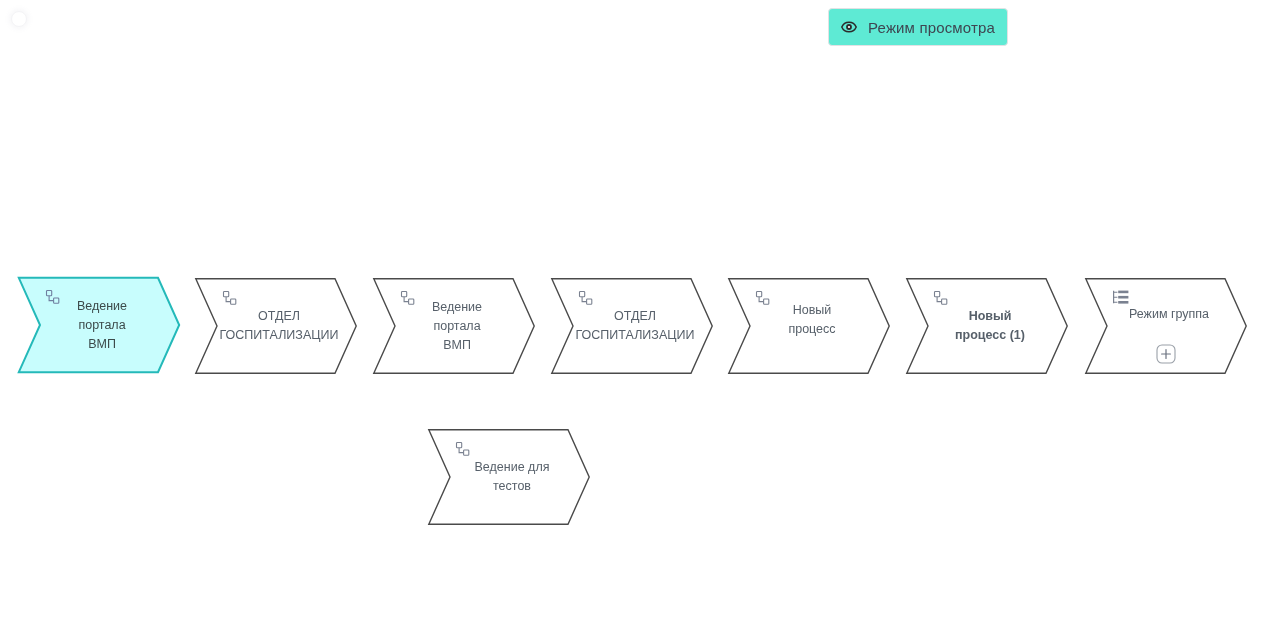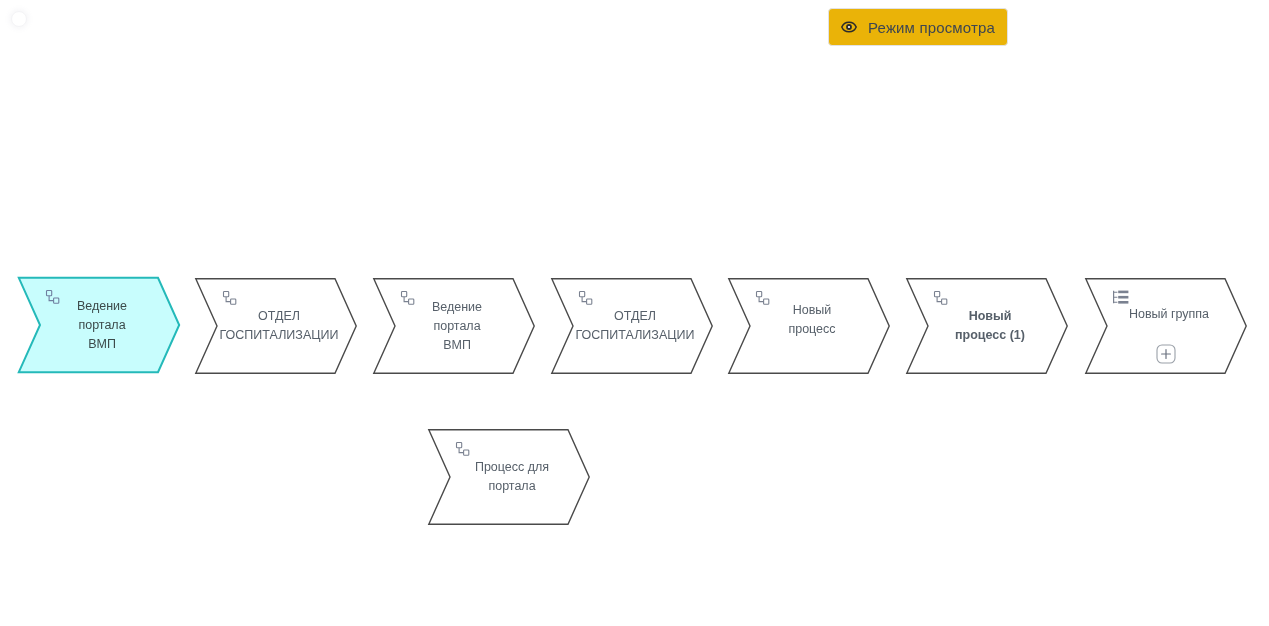--- a/index.html
+++ b/index.html
@@ -37,21 +37,21 @@
     box-shadow: 0 0 5px 2px rgba(245,245,248,0.95);
   }
 
   
   .view-mode-btn {
     position: absolute;
     left: 828px;
     top: 8px;
     width: 180px;
     height: 38px;
-    background: #eab308;
+    background: #5eead4;
     border: 1px solid #e2e2e4;
     border-radius: 4px;
     display: flex;
     align-items: center;
     justify-content: center;
     gap: 11px;
     cursor: pointer;
     box-sizing: border-box;
     user-select: none;
   }
@@ -220,36 +220,36 @@
         </svg>
         <span class="node-icon">
           <svg width="17" height="15" viewBox="0 0 17 15">
             <path d="M1.6 0.8 L1.6 13.2" fill="none" stroke="#7a8190" stroke-width="1.2"></path>
             <path d="M1.6 2.2 L5.4 2.2 M1.6 7.2 L5.4 7.2 M1.6 12.2 L5.4 12.2" fill="none" stroke="#7a8190" stroke-width="1.1"></path>
             <rect x="6.2" y="0.6" width="10.2" height="2.6" fill="#7a8190"></rect>
             <rect x="6.2" y="5.9" width="10.2" height="2.6" fill="#7a8190"></rect>
             <rect x="6.2" y="11.0" width="10.2" height="2.6" fill="#7a8190"></rect>
           </svg>
         </span>
-        <div class="node-label" style="padding-bottom: 24px;">Новый группа</div>
+        <div class="node-label" style="padding-bottom: 24px;">Режим группа</div>
         <span class="add-btn">
           <svg width="20" height="20" viewBox="0 0 20 20">
             <rect x="1" y="1" width="18" height="18" rx="5" fill="#ffffff" stroke="#9aa0a8" stroke-width="1.1"></rect>
             <path d="M10 5.6 L10 14.4 M5.6 10 L14.4 10" stroke="#6b7280" stroke-width="1.2" stroke-linecap="round"></path>
           </svg>
         </span>
       </div>
       <div class="node" style="left: 428px; top: 429px; width: 162px; height: 96px;">
         <svg width="162" height="96" viewBox="0 0 162 96">
           <polygon points="0.8,0.8 140.0,0.8 161.2,48.0 140.0,95.2 0.8,95.2 22.0,48.0" fill="#ffffff" stroke="#4a4a4a" stroke-width="1.4" stroke-linejoin="miter"></polygon>
         </svg>
         <span class="node-icon">
           <svg width="16" height="16" viewBox="0 0 16 16">
             <rect x="1.5" y="1.5" width="5.2" height="5.2" rx="0.8" fill="none" stroke="#7a8190" stroke-width="1.1"></rect>
             <rect x="8.6" y="9.0" width="5.2" height="5.2" rx="0.8" fill="none" stroke="#7a8190" stroke-width="1.1"></rect>
             <path d="M4.1 6.9 L4.1 11.6 L8.4 11.6" fill="none" stroke="#7a8190" stroke-width="1.1"></path>
           </svg>
         </span>
-        <div class="node-label">Процесс для портала</div>
+        <div class="node-label">Ведение для тестов</div>
       </div>
     </div>
 
 </div>
 
 </body></html>

